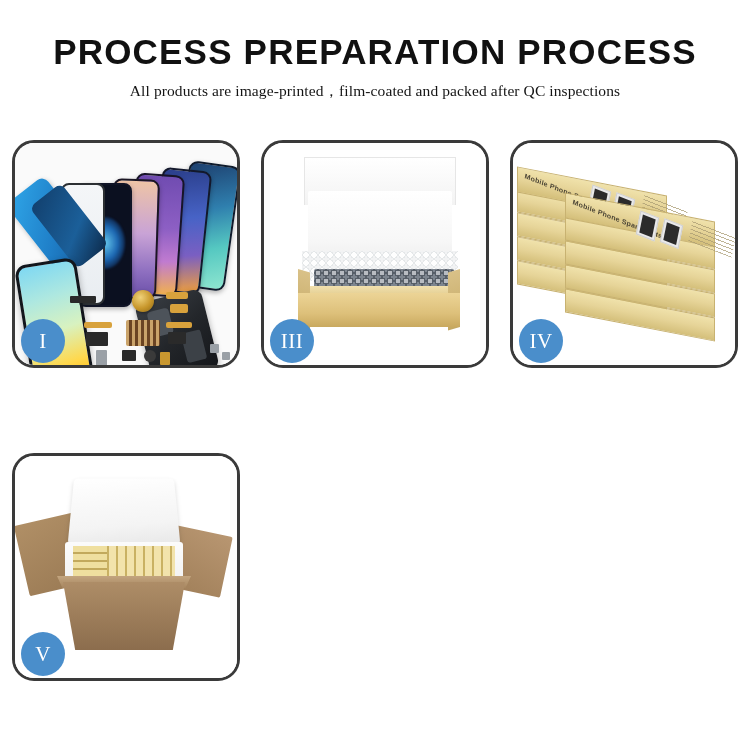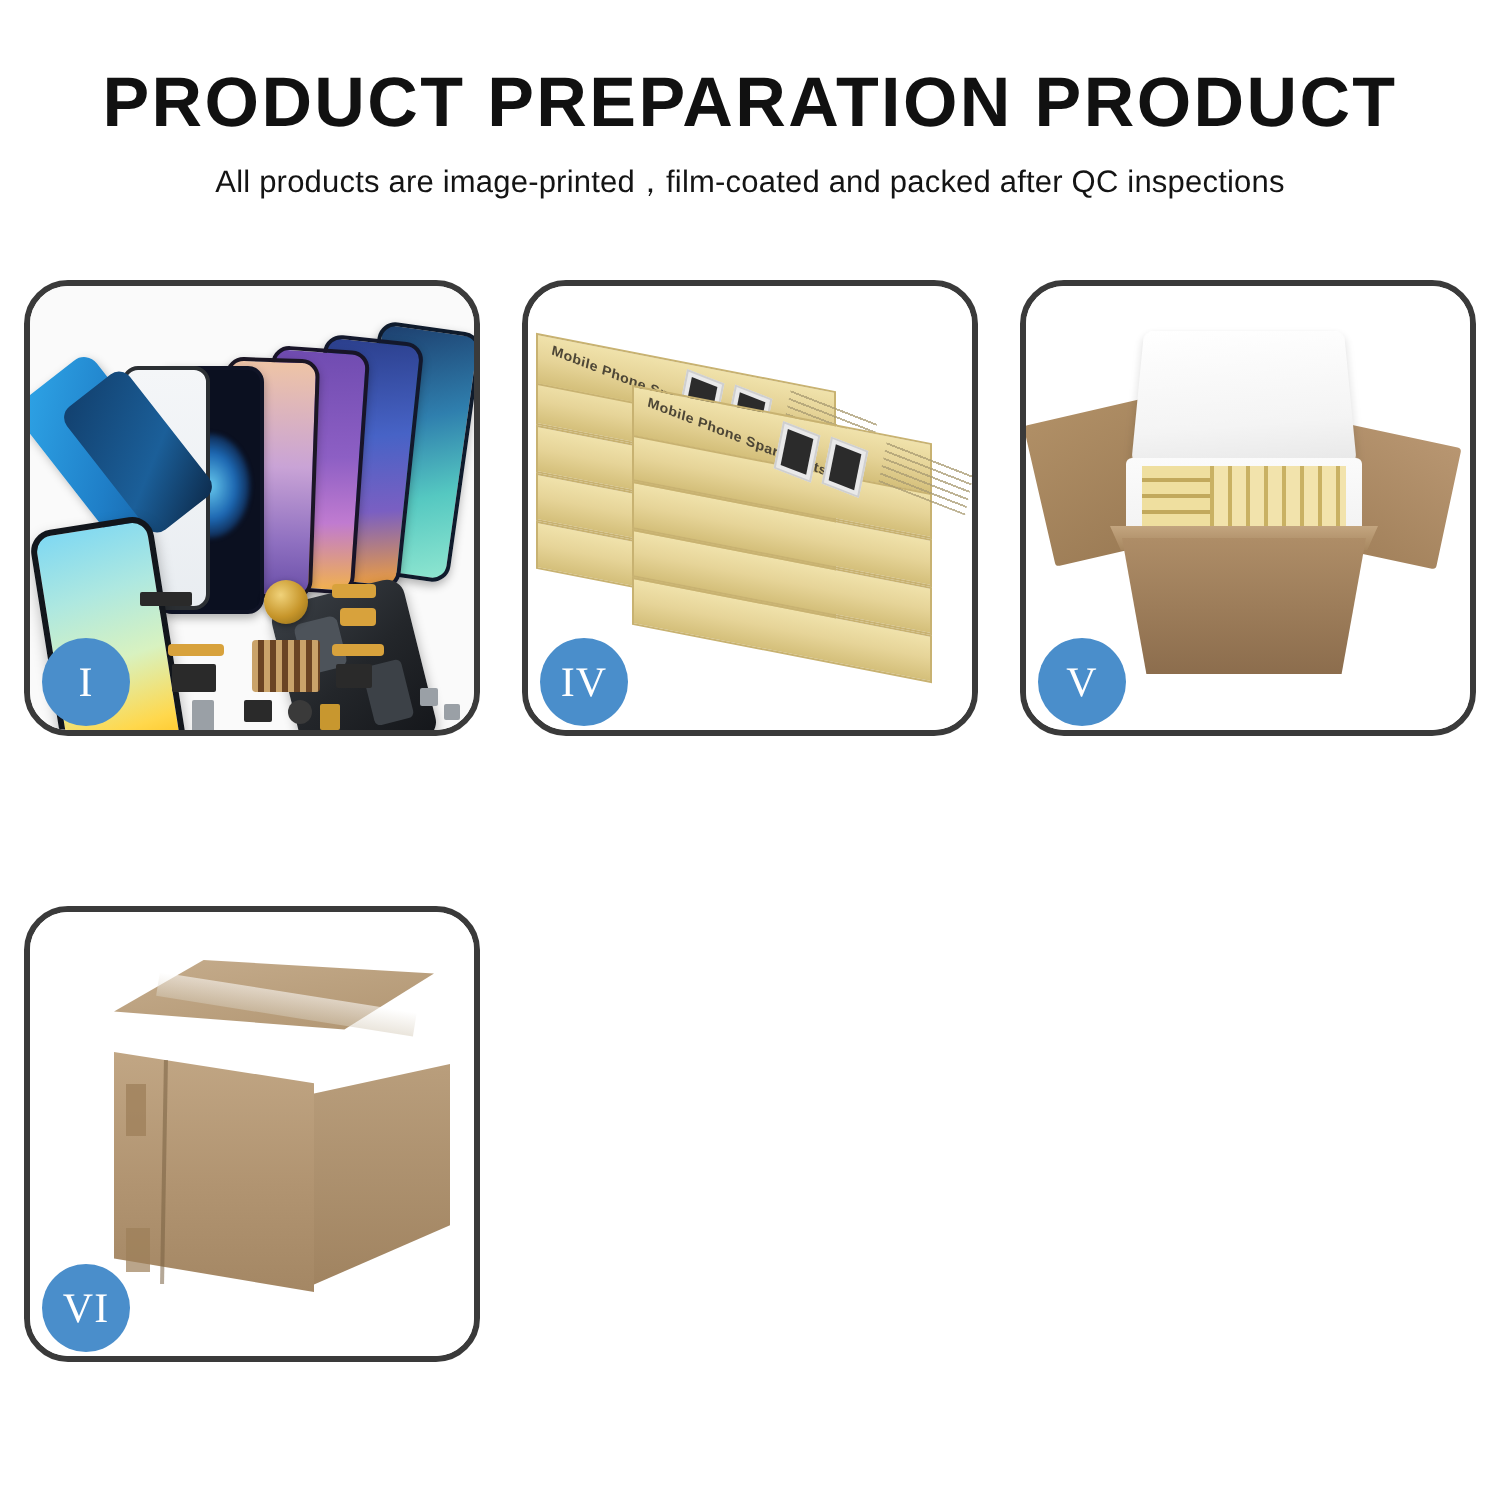--- a/index.html
+++ b/index.html
@@ -27,21 +27,21 @@
     font-size: 35px;
     font-weight: 700;
     letter-spacing: 1.2px;
     color: #111111;
     line-height: 1.15;
     white-space: nowrap;
   }
 
   .page-subtitle {
     margin-top: 9px;
-    font-family: Liberation Sans, sans-serif;
+    font-family: Liberation Serif, serif;
     font-size: 15.5px;
     font-weight: 400;
     letter-spacing: 0.1px;
     color: #141414;
     white-space: nowrap;
   }
 
   
   .grid {
     position: absolute;
@@ -359,21 +359,21 @@
     position: absolute; left: 48px; top: 50px; width: 2px; height: 112px;
     background: rgba(120,96,66,.55); transform: rotate(1deg);
   }
 </style>
 </head>
 <body>
 
 <div class="page">
 
   <div class="header">
-    <div class="page-title">PRODUCT PREPARATION PRODUCT</div>
+    <div class="page-title">PROCESS PREPARATION PROCESS</div>
     <div class="page-subtitle">All products are image-printed，film-coated and packed after QC inspections</div>
   </div>
 
   <div class="grid">
 
     <div class="card">
       <div class="card-stage p1">
         <div class="ph ph-e"></div>
         <div class="ph ph-d"></div>
         <div class="ph ph-c"></div>
@@ -399,20 +399,33 @@
           <div class="pc round" style="left:74px;top:62px;width:12px;height:12px;background:#3a3a3a;"></div>
           <div class="pc gold" style="left:90px;top:64px;width:10px;height:13px;"></div>
           <div class="pc silver" style="left:140px;top:56px;width:9px;height:9px;"></div>
           <div class="pc silver" style="left:152px;top:64px;width:8px;height:8px;"></div>
         </div>
       </div>
       <div class="badge">I</div>
     </div>
 
 
+    <div class="card">
+      <div class="card-stage p3">
+        <div class="b3-lid"></div>
+        <div class="b3-foam-back"></div>
+        <div class="b3-foam-front"></div>
+        <div class="b3-wrap"></div>
+        <div class="b3-box-rim"></div>
+        <div class="b3-box-left"></div>
+        <div class="b3-box-right"></div>
+        <div class="b3-box-front"></div>
+      </div>
+      <div class="badge">III</div>
+    </div>
 
     <div class="card">
       <div class="card-stage p4">
         <div class="stack">
 
           <div class="sbox" style="left:4px;top:132px;width:150px;height:24px;transform:skewY(11deg);"></div>
           <div class="sbox" style="left:4px;top:108px;width:150px;height:24px;transform:skewY(11deg);"></div>
           <div class="sbox" style="left:4px;top:84px;width:150px;height:24px;transform:skewY(11deg);"></div>
           <div class="sbox" style="left:4px;top:60px;width:150px;height:24px;transform:skewY(11deg);"></div>
 
@@ -454,29 +467,15 @@
         <div class="v-flap-r"></div>
         <div class="v-foamlid"></div>
         <div class="v-foambody"></div>
         <div class="v-inner"></div>
         <div class="v-carton-rim"></div>
         <div class="v-carton"></div>
       </div>
       <div class="badge">V</div>
     </div>
 
-    <div class="card">
-      <div class="card-stage p6">
-        <div class="c6">
-          <div class="c6-top"></div>
-          <div class="c6-side"></div>
-          <div class="c6-front"></div>
-          <div class="c6-tape"></div>
-          <div class="c6-tape2"></div>
-          <div class="c6-tape3"></div>
-          <div class="c6-seam"></div>
-        </div>
-      </div>
-      <div class="badge">VI</div>
-    </div>
 
   </div>
 </div>
 
 </body></html>

